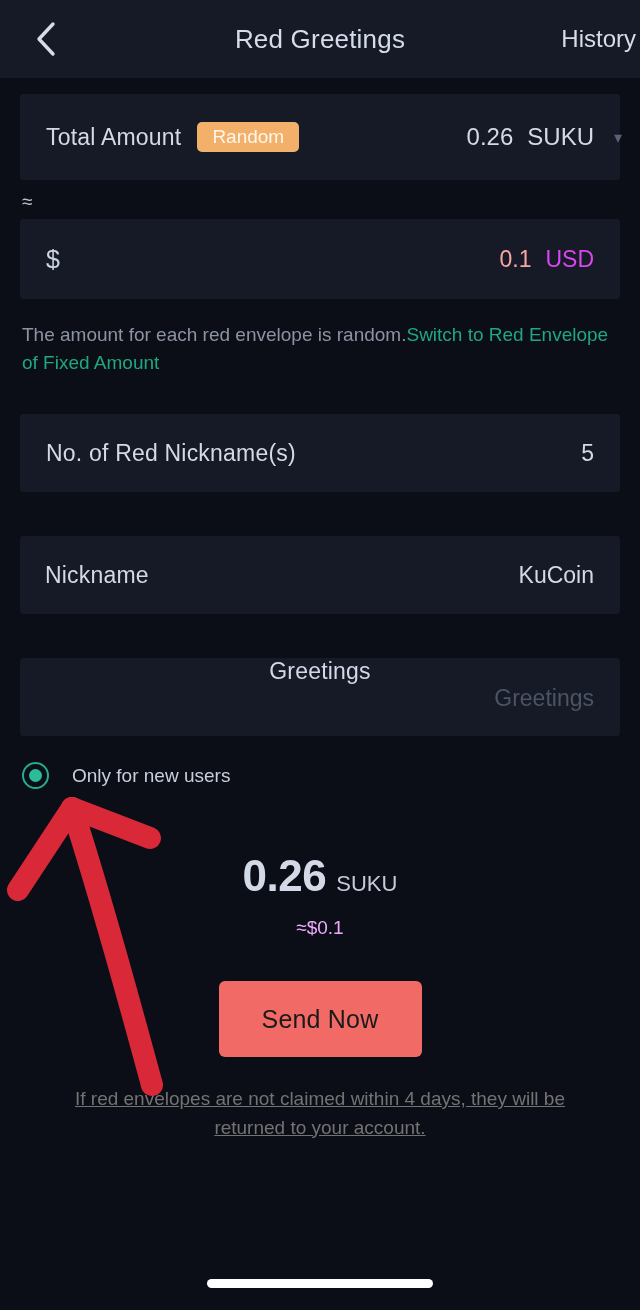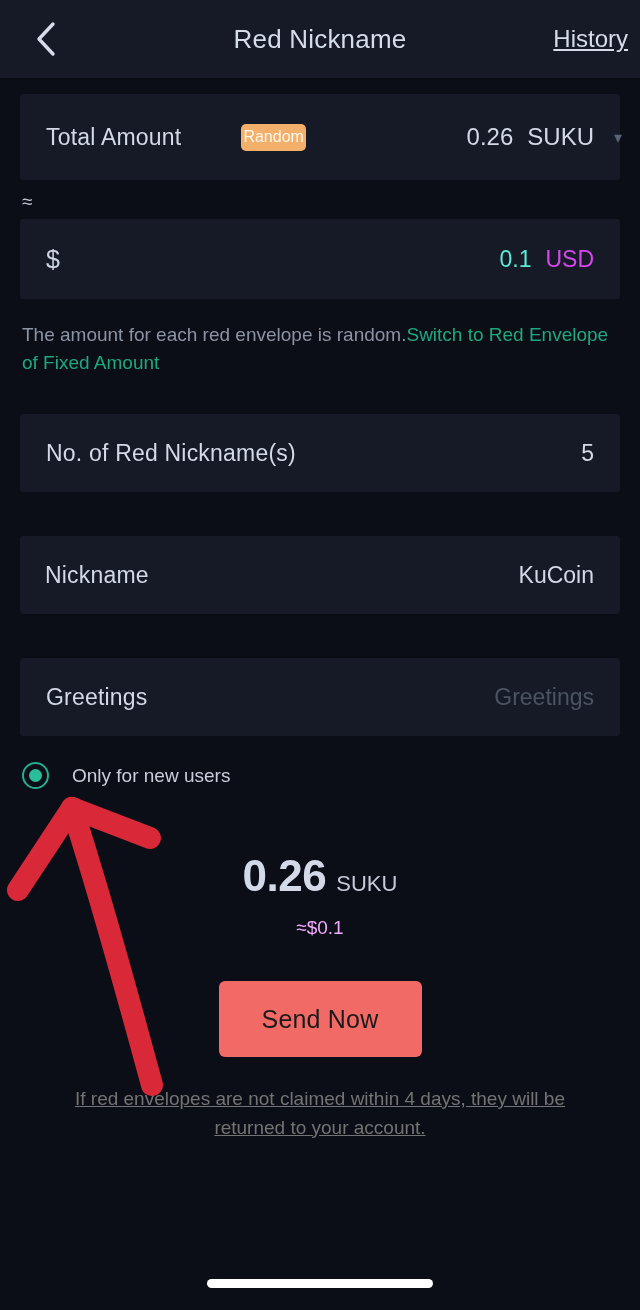--- a/index.html
+++ b/index.html
@@ -19,62 +19,62 @@
   .back-btn {
     position: absolute; left: 26px; top: 50%; transform: translateY(-50%);
     width: 40px; height: 40px; display: flex; align-items: center; justify-content: center;
   }
   .back-btn svg { display:block; }
   .header-title {
     width: 100%; text-align: center;
     font-size: 26px; color: #D6DCEA; letter-spacing: .2px;
   }
   .history-btn {
-    position: absolute; right: 12px; top: 50%; transform: translateY(-50%);
-    font-size: 24px; color: #D6DCEA; text-decoration: underline;
+    position: absolute; right: 4px; top: 50%; transform: translateY(-50%);
+    font-size: 24px; color: #D6DCEA;
   }
 
   
   .card {
     margin: 0 20px; background: #161A26; border-radius: 3px;
-    display: flex; align-items: center; padding: 0 26px; gap: 44px;
+    display: flex; align-items: center; padding: 0 26px;
   }
   .row-label { font-size: 23px; color: #D3D9E7; letter-spacing: .2px; }
   .row-value { margin-left: auto; font-size: 23px; color: #D3D9E7; }
 
   .card-total { height: 86px; margin-top: 16px; position: relative; }
   .badge {
     margin-left: 16px; background: #F2B06B; color: #FFF7EC;
-    font-size: 16px; border-radius: 5px; padding: 5px 2px 6px; line-height: 1;
+    font-size: 19px; border-radius: 5px; padding: 5px 15px 6px; line-height: 1;
   }
   .amount-wrap { margin-left: auto; display: flex; align-items: baseline; gap: 14px; }
   .amount-num { font-size: 24px; color: #D3D9E7; }
   .amount-cur { font-size: 24px; color: #D3D9E7; }
   .cur-caret {
     position: absolute; right: -2px; top: 50%; transform: translateY(-50%);
     font-size: 16px; color: #5A6275;
   }
 
   .approx-sym {
     margin: 12px 0 0 22px; font-size: 19px; color: #B9C0D0; line-height: 1;
   }
   .card-usd { height: 80px; margin-top: 8px; }
   .dollar-sign { font-size: 25px; color: #CDD4E2; }
   .usd-wrap { margin-left: auto; display: flex; align-items: baseline; gap: 14px; }
-  .usd-num { font-size: 23px; color: #5eead4; }
+  .usd-num { font-size: 23px; color: #fca5a5; }
   .usd-cur { font-size: 23px; color: #d946ef; }
 
   .hint {
     margin: 22px 22px 0 22px; font-size: 19px; line-height: 1.45; color: #8C93A3;
   }
   .hint .link { color: #1FA87F; }
 
   .card-count { height: 78px; margin-top: 38px; }
   .card-nick  { height: 78px; margin-top: 44px; padding-left: 25px; }
-  .card-greet { height: 78px; margin-top: 44px; }
+  .card-greet { height: 78px; margin-top: 44px; flex-direction: column; }
   .placeholder { margin-left: auto; font-size: 23px; color: #4C5363; }
 
   
   .radio-row {
     display: flex; align-items: center; gap: 23px;
     margin: 26px 0 0 22px;
   }
   .radio {
     width: 27px; height: 27px; border-radius: 50%;
     border: 2px solid #24AE8F; display: flex; align-items: center; justify-content: center;
@@ -118,21 +118,21 @@
 <div class="phone">
 
   <div class="header">
     <div class="back-btn">
       <span>
         <svg width="22" height="36" viewBox="0 0 22 36">
           <polyline points="18,3 4,18 18,33" fill="none" stroke="#D6DCEA" stroke-width="3.4" stroke-linecap="round" stroke-linejoin="round"></polyline>
         </svg>
       </span>
     </div>
-    <div class="header-title">Red Nickname</div>
+    <div class="header-title">Red Greetings</div>
     <div class="history-btn">History</div>
   </div>
 
   <div class="card card-total">
     <span class="row-label">Total Amount</span>
     <span class="badge">Random</span>
     <span class="amount-wrap">
       <span class="amount-num">0.26</span>
       <span class="amount-cur">SUKU</span>
     </span>

